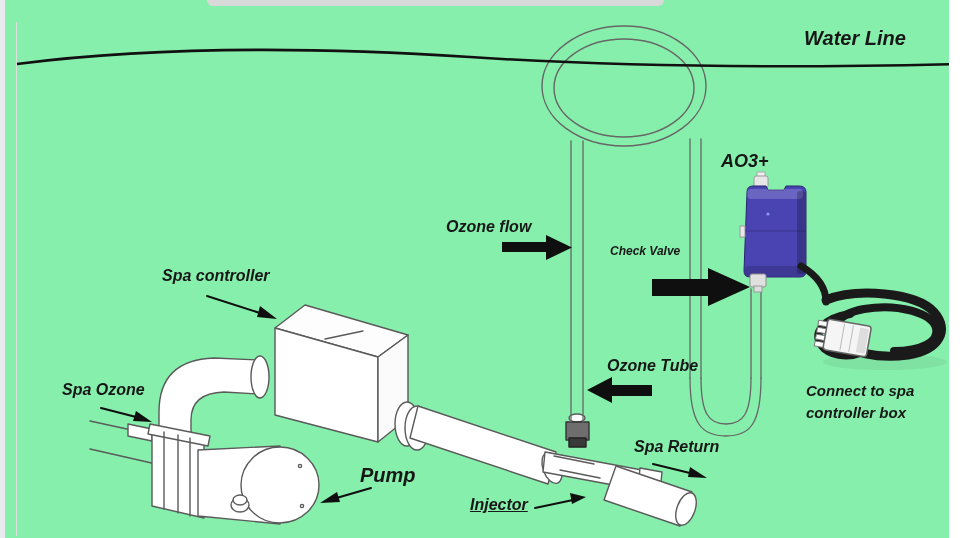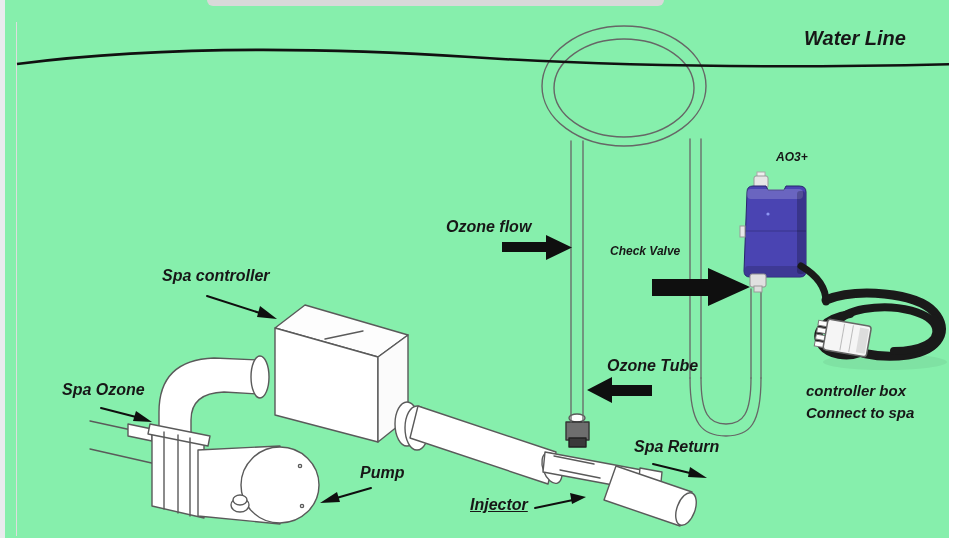--- a/index.html
+++ b/index.html
@@ -10,24 +10,24 @@
   .edge-strip{position:absolute;left:0;top:0;width:5px;height:538px;background:#e9ebee;}
   .edge-line{position:absolute;left:16px;top:22px;width:1px;height:514px;background:#dedede;}
   .top-bar{position:absolute;left:207px;top:0;width:457px;height:6px;background:#d9d9d9;border-radius:0 0 9px 9px;}
   .label{
     position:absolute;color:#171717;font-weight:700;font-style:italic;
     white-space:nowrap;line-height:1.15;
   }
   .lab-water{left:804px;top:27px;font-size:20px;}
   .lab-ozflow{left:446px;top:218px;font-size:16px;font-style:italic;}
   .lab-checkvalve{left:610px;top:245px;font-size:12px;}
-  .lab-ao3{left:776px;top:151px;font-size:12px;text-align:center;}
+  .lab-ao3{left:721px;top:151px;font-size:18px;text-align:center;}
   .lab-controller{left:162px;top:267px;font-size:16px;text-align:right;}
   .lab-supply{left:62px;top:381px;font-size:16px;}
-  .lab-pump{left:360px;top:464px;font-size:16px;}
+  .lab-pump{left:360px;top:464px;font-size:20px;}
   .lab-oztube{left:607px;top:357px;font-size:16px;text-align:center;}
   .lab-injector{left:470px;top:496px;font-size:16px;text-decoration:underline;}
   .lab-return{left:634px;top:438px;font-size:16px;}
   .lab-connect{left:806px;top:380px;font-size:15px;line-height:1.45;}
   svg{position:absolute;left:0;top:0;}
 </style>
 </head>
 <body>
 
 <div id="stage">
@@ -174,17 +174,17 @@
   <div class="label lab-ozflow">Ozone flow</div>
   <div class="label lab-checkvalve">Check Valve</div>
   <div class="label lab-ao3">AO3+</div>
   <div class="label lab-controller">Spa controller</div>
   <div class="label lab-supply">Spa Ozone</div>
   <div class="label lab-pump">Pump</div>
   <div class="label lab-oztube">Ozone Tube</div>
   <div class="label lab-injector">Injector</div>
   <div class="label lab-return">Spa Return</div>
   <div class="label lab-connect">
+    <div>Connect to spa</div>
     <div>controller box</div>
-    <div>Connect to spa</div>
   </div>
 
 </div>
 
 </body></html>

